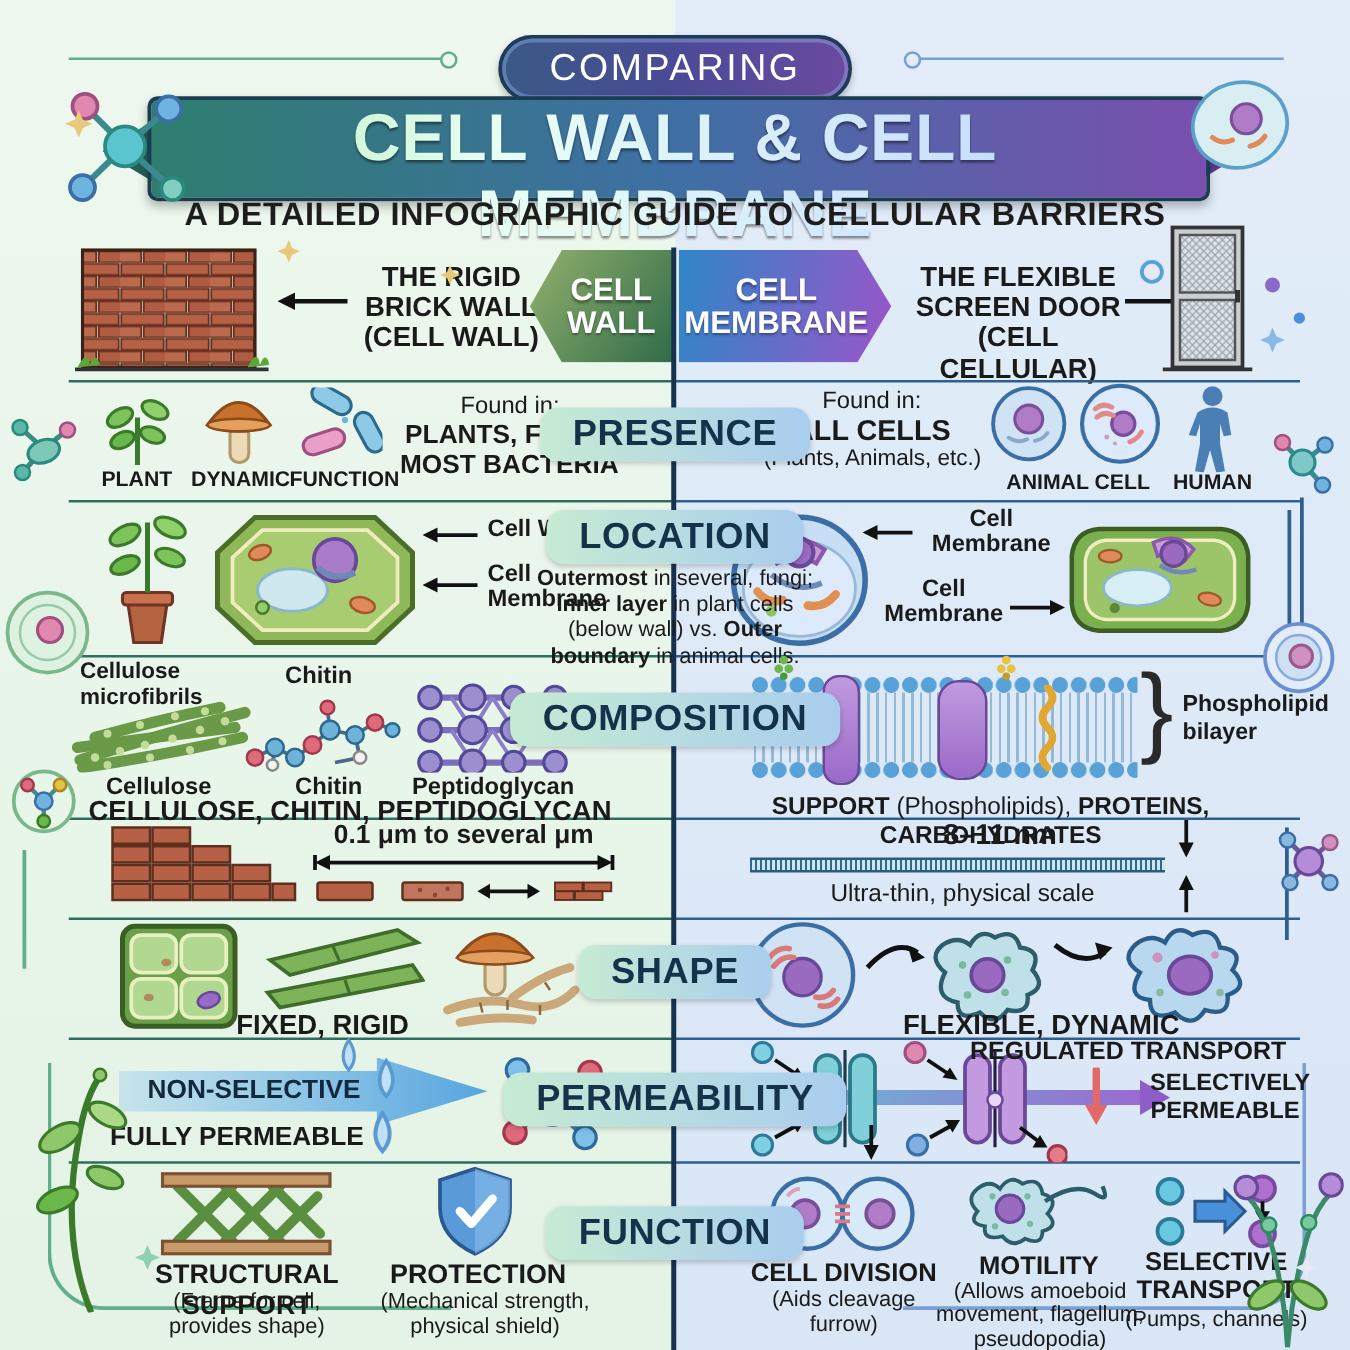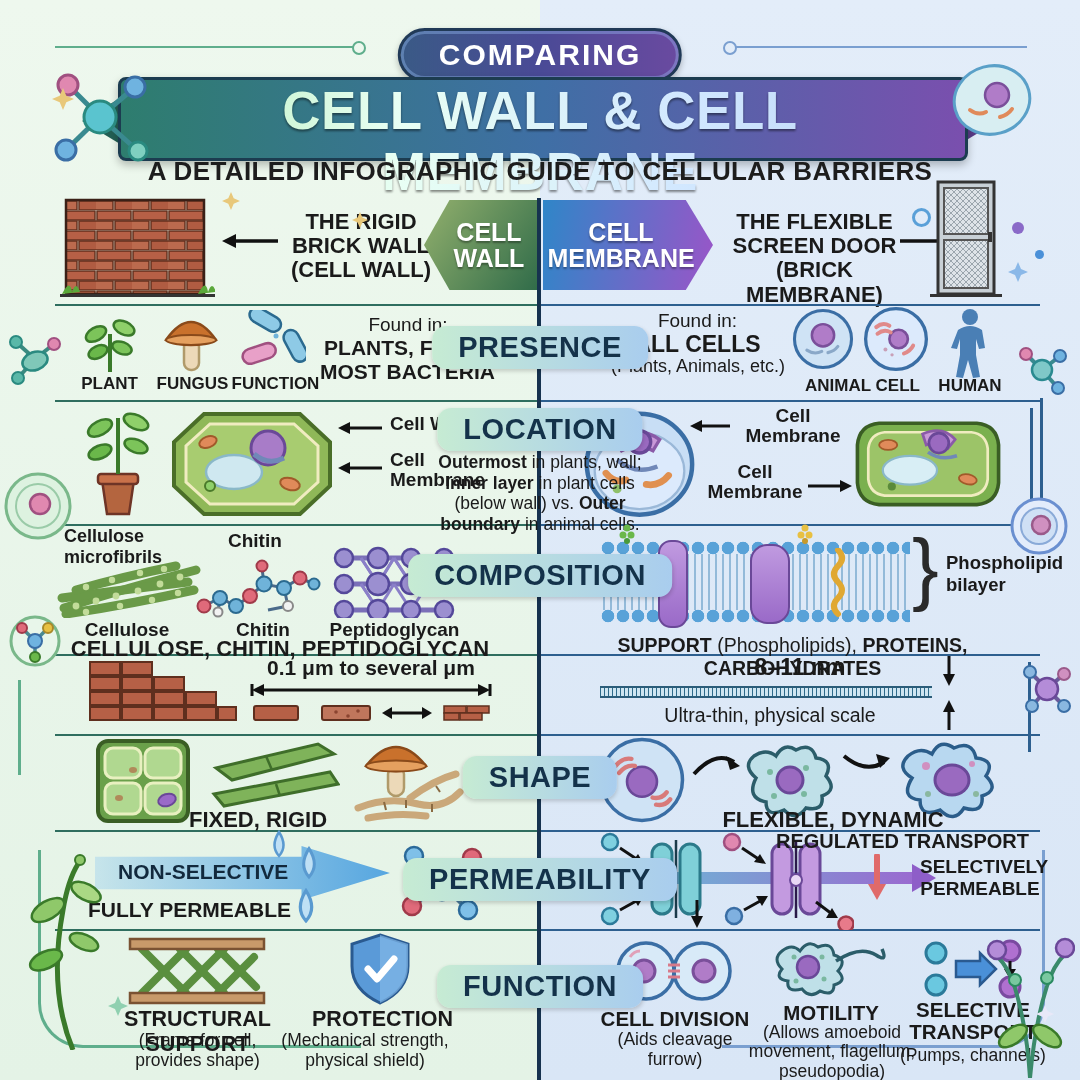--- a/index.html
+++ b/index.html
@@ -17,21 +17,21 @@
     background:linear-gradient(90deg,#c6ebd3,#a9cdee);font-size:29px;font-weight:800;color:#14324a;
     box-shadow:0 2px 4px rgba(0,0,0,.18);letter-spacing:.5px;white-space:nowrap}
   .cap21{font-size:21px;font-weight:800;line-height:1.1}
   .cap19{font-size:19px;font-weight:800;line-height:1.05}
   .cap17{font-size:17px;font-weight:800}
   .sub18{font-size:17.5px;line-height:1.12}
   
   .kicker{position:absolute;left:540px;top:28px;transform:translateX(-50%);padding:7px 38px;border-radius:999px;
     background:linear-gradient(90deg,#3a5a86,#4a4a96,#6a4aa0);border:3px solid #213a57;
     box-shadow:inset 0 0 0 3px rgba(160,200,255,.35),0 3px 6px rgba(0,0,0,.25);
-    color:#fff;font-size:30px;font-weight:700;letter-spacing:2px}
+    color:#fff;font-size:30px;font-weight:400;letter-spacing:2px}
   .ribbon{position:absolute;left:118px;top:77px;width:844px;height:78px;border-radius:8px;
     background:linear-gradient(90deg,#2e7d6e,#3f6fa5,#7a4fae);border:3px solid #1c3c50;
     box-shadow:0 4px 8px rgba(0,0,0,.25)}
   .ribbon-txt{position:absolute;left:0;right:0;top:6px;text-align:center;font-size:53px;font-weight:800;letter-spacing:.5px;
     background:linear-gradient(90deg,#b2ecb4,#e8fff4,#d2e8ff,#b8d2f6);-webkit-background-clip:text;background-clip:text;
     color:transparent;filter:drop-shadow(0 2px 1px rgba(0,0,0,.45))}
   .tail{position:absolute;top:92px;width:48px;height:58px}
   .subtitle{position:absolute;left:0;width:1080px;top:156px;text-align:center;font-size:26px;font-weight:800;
     color:#1d1d1d;letter-spacing:.4px}
   
@@ -116,21 +116,21 @@
     </svg>
     <svg class="ab" style="left:222px;top:48px" width="58" height="14" viewBox="0 0 58 14">
       <line x1="56" y1="7" x2="12" y2="7" stroke="#111" stroke-width="3.5"></line>
         <polygon points="0,7 14,0 14,14" fill="#111"></polygon>
     </svg>
     <div class="ab ctr cap21 pre" style="left:282px;top:24px;width:158px;font-size:22px">THE RIGID
 BRICK WALL
 (CELL WALL)</div>
     <div class="ab ctr cap21 pre" style="left:722px;top:24px;width:185px;font-size:22px">THE FLEXIBLE
 SCREEN DOOR
-(BRICK MEMBRANE)</div>
+(CELL CELLULAR)</div>
     <svg class="ab" style="left:898px;top:48px" width="58" height="14" viewBox="0 0 58 14">
       <line x1="2" y1="7" x2="46" y2="7" stroke="#111" stroke-width="3.5"></line>
         <polygon points="58,7 44,0 44,14" fill="#111"></polygon>
     </svg>
     <svg class="ab" style="left:930px;top:-6px" width="72" height="122" viewBox="0 0 72 122">
       <defs>
           <pattern id="pm" width="6" height="6" patternUnits="userSpaceOnUse">
         <rect width="6" height="6" fill="#dde3e8"></rect>
             <path d="M0,0 L6,6 M6,0 L0,6" stroke="#9aa5ad" stroke-width="1"></path>
       </pattern>
@@ -172,21 +172,21 @@
       <ellipse cx="40" cy="16" rx="11" ry="6.5" fill="#8fd06a" stroke="#3a7a2a" stroke-width="2.5" transform="rotate(25 40 16)"></ellipse>
       <ellipse cx="14" cy="40" rx="10" ry="6" fill="#6ab84a" stroke="#3a7a2a" stroke-width="2.5" transform="rotate(-25 14 40)"></ellipse>
       <ellipse cx="38" cy="36" rx="10" ry="6" fill="#7cc45a" stroke="#3a7a2a" stroke-width="2.5" transform="rotate(20 38 36)"></ellipse>
     </svg>
     <div class="ab ctr cap17" style="left:62px;top:70px;width:95px">PLANT</div>
     <svg class="ab" style="left:162px;top:8px" width="58" height="62" viewBox="0 0 58 62">
       <rect x="22" y="28" width="15" height="30" rx="7" fill="#ecd9b8" stroke="#b09a6a" stroke-width="2.5"></rect>
       <path d="M4,28 Q29,-8 54,28 Q29,38 4,28 Z" fill="#c9712c" stroke="#8a4a1a" stroke-width="2.5"></path>
       <ellipse cx="29" cy="28" rx="25" ry="5" fill="#e5a05f" stroke="#8a4a1a" stroke-width="2"></ellipse>
     </svg>
-    <div class="ab ctr cap17" style="left:150px;top:70px;width:85px">FUNGUS</div>
+    <div class="ab ctr cap17" style="left:150px;top:70px;width:85px">DYNAMIC</div>
     <svg class="ab" style="left:240px;top:6px" width="66" height="64" viewBox="0 0 66 64">
       <rect x="8" y="2" width="34" height="15" rx="8" fill="#8ecae6" stroke="#2b6a8f" stroke-width="2.5" transform="rotate(30 25 10)"></rect>
       <rect x="2" y="36" width="34" height="15" rx="8" fill="#e8a0c8" stroke="#a05080" stroke-width="2.5" transform="rotate(-18 19 43)"></rect>
       <rect x="38" y="28" width="34" height="15" rx="8" fill="#8ecae6" stroke="#2b6a8f" stroke-width="2.5" transform="rotate(62 55 36)"></rect>
       <circle cx="36" cy="26" r="2.5" fill="#6fb3d9"></circle>
     </svg>
     <div class="ab ctr cap17" style="left:228px;top:70px;width:95px">FUNCTION</div>
     <div class="ab ctr" style="left:318px;top:10px;width:180px;font-size:19px">Found in:</div>
     <div class="ab ctr pre" style="left:310px;top:32px;width:195px;font-size:21px;font-weight:800;line-height:1.15">PLANTS, FUNGI,
 MOST BACTERIA</div>
@@ -293,21 +293,21 @@
       <path d="M78,22 q22,-10 36,6 l-8,10 q-10,-10 -24,-4 z" fill="#c898d8" stroke="#8a5aa8" stroke-width="3"></path>
       <circle cx="96" cy="32" r="11" fill="#9a6ac0" stroke="#6a4898" stroke-width="3"></circle>
       <path d="M84,42 q14,10 32,4" stroke="#7088b8" stroke-width="4" fill="none"></path>
       <ellipse cx="40" cy="34" rx="10" ry="5.5" fill="#e08a5a" stroke="#a05a2a" stroke-width="2"></ellipse>
       <ellipse cx="128" cy="72" rx="10" ry="5.5" fill="#e08a5a" stroke="#a05a2a" stroke-width="2" transform="rotate(12 128 72)"></ellipse>
       <circle cx="44" cy="80" r="4.5" fill="#5a8a3a"></circle>
     </svg>
   </div>
   <div class="rb" style="top:408px">LOCATION</div>
   <div class="ab ctr" style="left:540px;transform:translateX(-50%);top:452px;width:232px;font-size:17.5px;line-height:1.18">
-    <b>Outermost</b><span> in plants, wall; </span><b>Inner layer</b><span> in plant cells (below wall) vs. </span><b>Outer boundary</b><span> in animal cells.</span>
+    <b>Outermost</b><span> in several, fungi; </span><b>Inner layer</b><span> in plant cells (below wall) vs. </span><b>Outer boundary</b><span> in animal cells.</span>
   </div>
 
   <svg class="ab" style="left:2px;top:470px" width="72" height="72" viewBox="0 0 72 72">
     <circle cx="36" cy="36" r="32" fill="#ddf2e0" stroke="#7ab88a" stroke-width="3"></circle>
     <circle cx="36" cy="36" r="22" fill="none" stroke="#9acba8" stroke-width="2"></circle>
     <circle cx="38" cy="34" r="10" fill="#e088b0" stroke="#a05080" stroke-width="2.5"></circle>
   </svg>
   <svg class="ab" style="left:1008px;top:495px" width="62" height="62" viewBox="0 0 62 62">
     <circle cx="31" cy="31" r="27" fill="#e3ecfb" stroke="#6a8fd0" stroke-width="3"></circle>
     <circle cx="31" cy="31" r="18" fill="#cfe0f5" stroke="#8aaad8" stroke-width="2"></circle>
@@ -675,21 +675,21 @@
     </svg>
     <div class="ab ctr" style="left:70px;top:78px;width:255px;font-size:21.5px;font-weight:900">STRUCTURAL SUPPORT</div>
     <div class="ab ctr pre sub18" style="left:95px;top:102px;width:205px">(Frame for cell,
 provides shape)</div>
     <svg class="ab" style="left:348px;top:4px" width="64" height="74" viewBox="0 0 64 74">
       <path d="M32,2 L60,11 v22 q0,24 -28,37 q-28,-13 -28,-37 v-22 z" fill="#5a9ad8" stroke="#2a5a90" stroke-width="3"></path>
       <path d="M32,2 L60,11 v22 q0,24 -28,37 z" fill="#82b8e8" opacity="0.7"></path>
       <path d="M20,36 l9,10 l17,-20" stroke="#fff" stroke-width="7" fill="none" stroke-linecap="round" stroke-linejoin="round"></path>
     </svg>
     <div class="ab ctr" style="left:290px;top:78px;width:185px;font-size:21.5px;font-weight:900">PROTECTION</div>
-    <div class="ab ctr pre sub18" style="left:255px;top:102px;width:220px">(Mechanical strength,
+    <div class="ab ctr pre sub18" style="left:278px;top:102px;width:220px">(Mechanical strength,
 physical shield)</div>
 
     <svg class="ab" style="left:614px;top:10px" width="120" height="64" viewBox="0 0 120 64">
       <circle cx="32" cy="32" r="28" fill="#d8eaf8" stroke="#3a6ea5" stroke-width="3.5"></circle>
       <circle cx="88" cy="32" r="28" fill="#d8eaf8" stroke="#3a6ea5" stroke-width="3.5"></circle>
       <circle cx="30" cy="32" r="11" fill="#b07cc8" stroke="#7a4f9a" stroke-width="3"></circle>
       <circle cx="90" cy="32" r="11" fill="#b07cc8" stroke="#7a4f9a" stroke-width="3"></circle>
       <path d="M54,26 h12 M54,32 h12 M54,38 h12" stroke="#d87a8a" stroke-width="3"></path>
       <path d="M16,18 q4,-6 10,-6" stroke="#e0a0b8" stroke-width="3" fill="none"></path>
     </svg>

